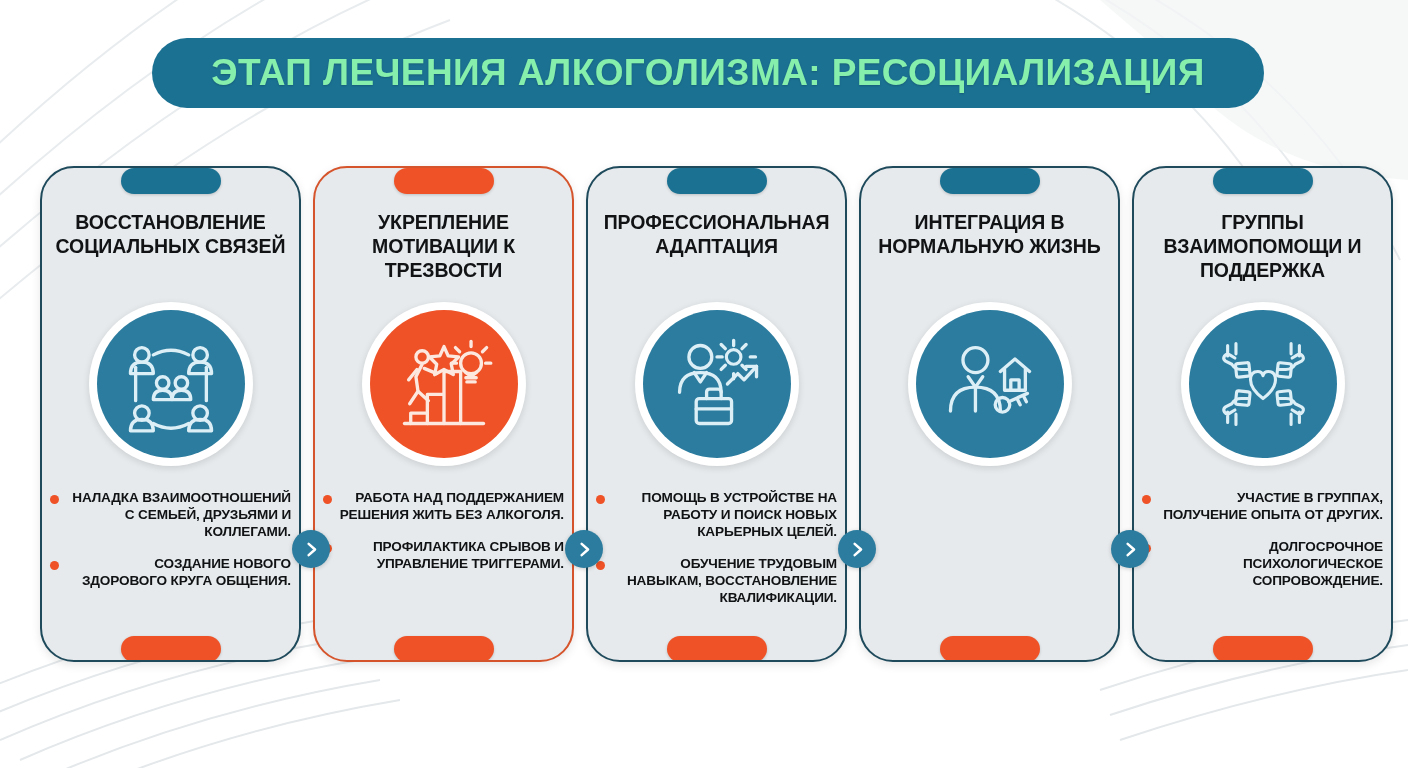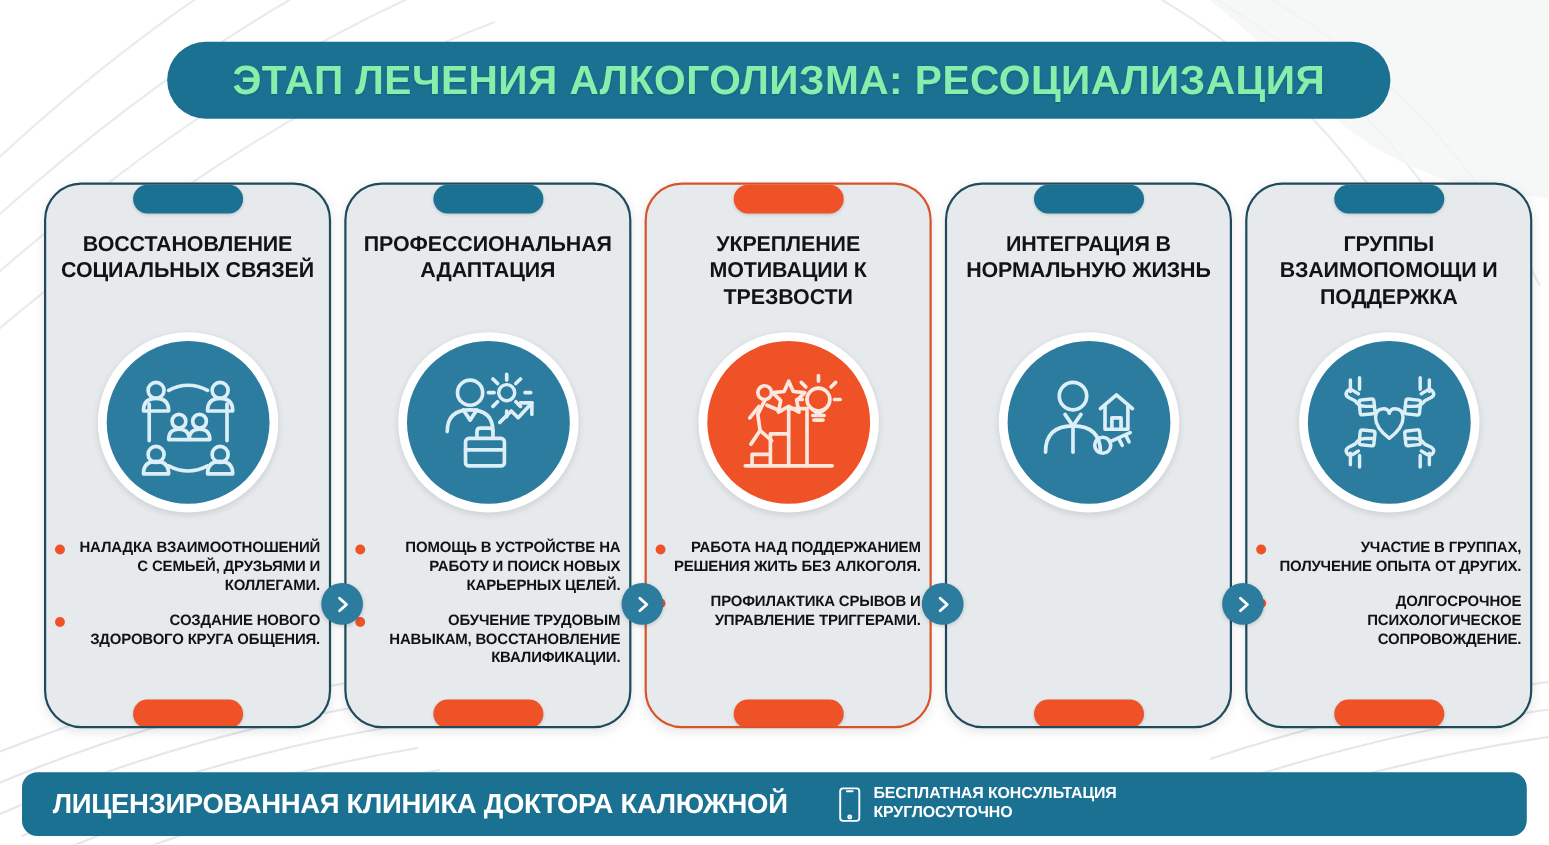--- a/index.html
+++ b/index.html
@@ -284,59 +284,20 @@
         <div class="tab-bottom"></div>
       </div>
       <div class="arrow" style="left:252px;">
         <svg viewBox="0 0 24 24" fill="none" stroke="#ffffff" stroke-width="3.6" stroke-linecap="round" stroke-linejoin="round">
             <polyline points="8,4 17,12 8,20"></polyline>
           </svg>
       </div>
     </div>
 
     <div class="card-slot" style="margin-left:12px;">
-      <div class="card">
-        <div class="tab-top"></div>
-        <div class="card-title">ПРОФЕССИОНАЛЬНАЯ АДАПТАЦИЯ</div>
-        <div class="icon-wrap">
-          <div class="icon-circle">
-            <svg viewBox="0 0 100 100" fill="none" stroke="#DCEFF7" stroke-width="3.2" stroke-linecap="round" stroke-linejoin="round">
-              <circle cx="34" cy="24" r="11"></circle>
-              <path d="M14 58 q0-19 20-19 t20 19"></path>
-              <path d="M28 39 l6 9 l6 -9"></path>
-              <circle cx="66" cy="24" r="7" stroke-width="3"></circle>
-              <path d="M66 13 v-5 M66 40 v5 M55 24 h-5 M82 24 h5 M58 16 l-4 -4 M74 32 l4 4 M74 16 l4 -4 M58 32 l-4 4"></path>
-              <path d="M60 50 l10 -10 l6 6 l12 -13"></path>
-              <path d="M78 33 h10 v10"></path>
-              <rect x="30" y="64" width="34" height="24" rx="3"></rect>
-              <path d="M40 64 v-6 q0-3 3-3 h8 q3 0 3 3 v6"></path>
-              <path d="M30 74 h34"></path>
-            </svg>
-          </div>
-        </div>
-        <div class="bullets">
-          <div class="bullet">
-            <span class="dot"></span>
-            <span class="bullet-text">ПОМОЩЬ В УСТРОЙСТВЕ НА РАБОТУ И ПОИСК НОВЫХ КАРЬЕРНЫХ ЦЕЛЕЙ.</span>
-          </div>
-          <div class="bullet">
-            <span class="dot"></span>
-            <span class="bullet-text">ОБУЧЕНИЕ ТРУДОВЫМ НАВЫКАМ, ВОССТАНОВЛЕНИЕ КВАЛИФИКАЦИИ.</span>
-          </div>
-        </div>
-        <div class="tab-bottom"></div>
-      </div>
-      <div class="arrow" style="left:252px;">
-        <svg viewBox="0 0 24 24" fill="none" stroke="#ffffff" stroke-width="3.6" stroke-linecap="round" stroke-linejoin="round">
-            <polyline points="8,4 17,12 8,20"></polyline>
-          </svg>
-      </div>
-    </div>
-
-    <div class="card-slot" style="margin-left:12px;">
       <div class="card highlight">
         <div class="tab-top orange"></div>
         <div class="card-title">УКРЕПЛЕНИЕ МОТИВАЦИИ К ТРЕЗВОСТИ</div>
         <div class="icon-wrap">
           <div class="icon-circle orange">
             <svg viewBox="0 0 100 100" fill="none" stroke="#FDE8DF" stroke-width="3.2" stroke-linecap="round" stroke-linejoin="round">
               <circle cx="29" cy="24" r="6"></circle>
               <path d="M29 31 l-6 12 l2 14 l-8 12"></path>
               <path d="M25 57 l10 9"></path>
               <path d="M24 36 l-8 10 M31 35 l12 5"></path>
@@ -365,20 +326,59 @@
       <div class="arrow" style="left:252px;">
         <svg viewBox="0 0 24 24" fill="none" stroke="#ffffff" stroke-width="3.6" stroke-linecap="round" stroke-linejoin="round">
             <polyline points="8,4 17,12 8,20"></polyline>
           </svg>
       </div>
     </div>
 
     <div class="card-slot" style="margin-left:12px;">
       <div class="card">
         <div class="tab-top"></div>
+        <div class="card-title">ПРОФЕССИОНАЛЬНАЯ АДАПТАЦИЯ</div>
+        <div class="icon-wrap">
+          <div class="icon-circle">
+            <svg viewBox="0 0 100 100" fill="none" stroke="#DCEFF7" stroke-width="3.2" stroke-linecap="round" stroke-linejoin="round">
+              <circle cx="34" cy="24" r="11"></circle>
+              <path d="M14 58 q0-19 20-19 t20 19"></path>
+              <path d="M28 39 l6 9 l6 -9"></path>
+              <circle cx="66" cy="24" r="7" stroke-width="3"></circle>
+              <path d="M66 13 v-5 M66 40 v5 M55 24 h-5 M82 24 h5 M58 16 l-4 -4 M74 32 l4 4 M74 16 l4 -4 M58 32 l-4 4"></path>
+              <path d="M60 50 l10 -10 l6 6 l12 -13"></path>
+              <path d="M78 33 h10 v10"></path>
+              <rect x="30" y="64" width="34" height="24" rx="3"></rect>
+              <path d="M40 64 v-6 q0-3 3-3 h8 q3 0 3 3 v6"></path>
+              <path d="M30 74 h34"></path>
+            </svg>
+          </div>
+        </div>
+        <div class="bullets">
+          <div class="bullet">
+            <span class="dot"></span>
+            <span class="bullet-text">ПОМОЩЬ В УСТРОЙСТВЕ НА РАБОТУ И ПОИСК НОВЫХ КАРЬЕРНЫХ ЦЕЛЕЙ.</span>
+          </div>
+          <div class="bullet">
+            <span class="dot"></span>
+            <span class="bullet-text">ОБУЧЕНИЕ ТРУДОВЫМ НАВЫКАМ, ВОССТАНОВЛЕНИЕ КВАЛИФИКАЦИИ.</span>
+          </div>
+        </div>
+        <div class="tab-bottom"></div>
+      </div>
+      <div class="arrow" style="left:252px;">
+        <svg viewBox="0 0 24 24" fill="none" stroke="#ffffff" stroke-width="3.6" stroke-linecap="round" stroke-linejoin="round">
+            <polyline points="8,4 17,12 8,20"></polyline>
+          </svg>
+      </div>
+    </div>
+
+    <div class="card-slot" style="margin-left:12px;">
+      <div class="card">
+        <div class="tab-top"></div>
         <div class="card-title">ИНТЕГРАЦИЯ В НОРМАЛЬНУЮ ЖИЗНЬ</div>
         <div class="icon-wrap">
           <div class="icon-circle">
             <svg viewBox="0 0 100 100" fill="none" stroke="#DCEFF7" stroke-width="3.2" stroke-linecap="round" stroke-linejoin="round">
               <circle cx="36" cy="27" r="12"></circle>
               <path d="M12 76 q0-23 24-23 t24 23"></path>
               <path d="M29 43 l7 10 l7 -10"></path>
               <path d="M36 53 v23"></path>
               <path d="M60 38 l14 -12 l14 12"></path>
               <path d="M64 36 v20 h20 v-20"></path>
@@ -425,30 +425,14 @@
             <span class="dot"></span>
             <span class="bullet-text">ДОЛГОСРОЧНОЕ ПСИХОЛОГИЧЕСКОЕ СОПРОВОЖДЕНИЕ.</span>
           </div>
         </div>
         <div class="tab-bottom"></div>
       </div>
     </div>
 
   </div>
 
-  <div class="footer-bar">
-    <div class="footer-title">ЛИЦЕНЗИРОВАННАЯ КЛИНИКА ДОКТОРА КАЛЮЖНОЙ</div>
-    <div class="footer-contact">
-      <span class="phone-icon">
-        <svg viewBox="0 0 24 38" fill="none" stroke="#ffffff" stroke-width="2" stroke-linecap="round" stroke-linejoin="round">
-          <rect x="2" y="2" width="20" height="34" rx="3"></rect>
-          <path d="M9 5 h6"></path>
-          <circle cx="12" cy="32" r="1.6"></circle>
-        </svg>
-      </span>
-      <span class="footer-lines">
-        <span>БЕСПЛАТНАЯ КОНСУЛЬТАЦИЯ</span>
-        <span>КРУГЛОСУТОЧНО</span>
-      </span>
-    </div>
-  </div>
 
 </div>
 
 </body></html>

